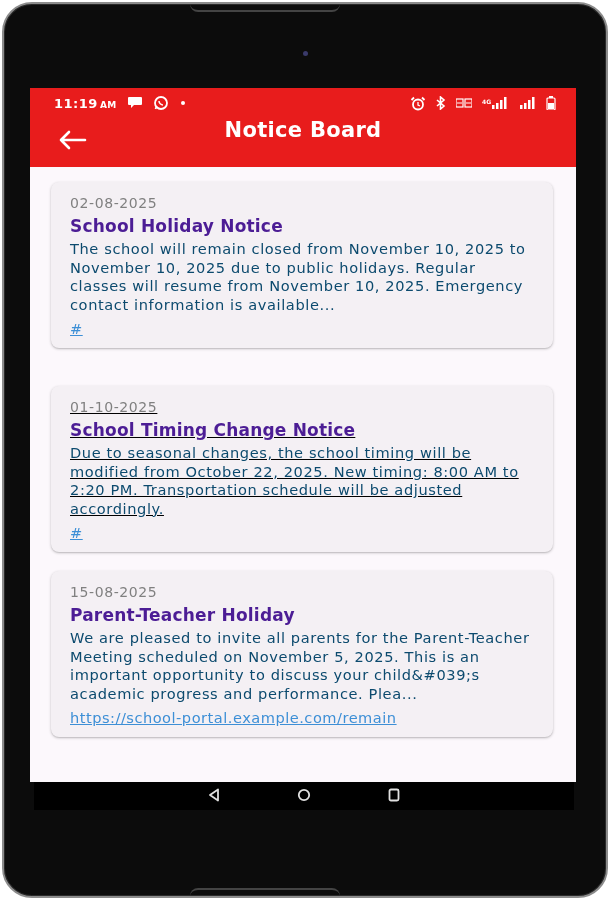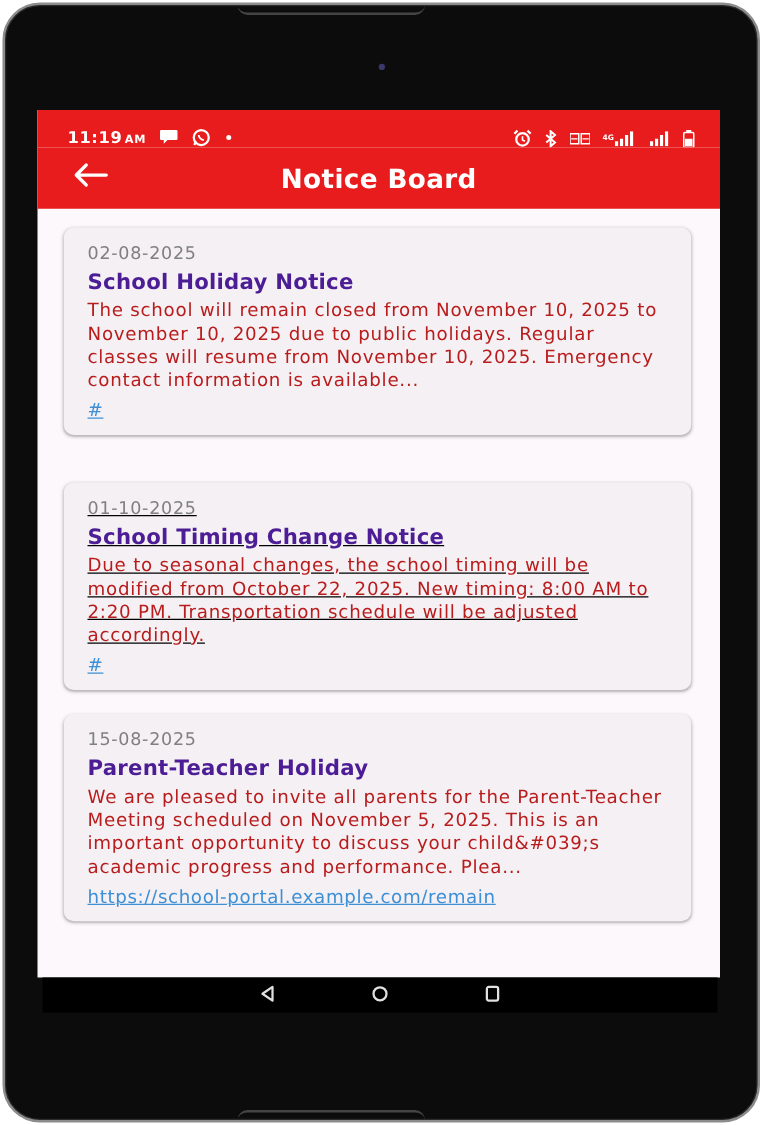--- a/index.html
+++ b/index.html
@@ -26,33 +26,33 @@
   }
 
   .screen {
     position: absolute; left: 30px; top: 88px; width: 546px; height: 694px;
     background: #fcf8fc; overflow: hidden;
   }
 
   .status-bar {
     position: absolute; left: 0; top: 0; width: 546px; height: 30px;
     background: #e81c1c; color: #fff;
-    display: flex; align-items: flex-end; padding: 0 20px 0 24px;
+    display: flex; align-items: center; padding: 0 20px 0 24px;
     font-size: 13px; font-weight: bold;
   }
   .status-left { display: flex; align-items: center; gap: 10px; }
   .status-time { font-size: 13px; letter-spacing: 0.5px; }
   .status-time .ampm { font-size: 9px; margin-left: 2px; }
   .status-right { margin-left: auto; display: flex; align-items: center; gap: 10px; }
   .sb-icon { display: inline-flex; align-items: center; justify-content: center; color: #fff; }
 
   .app-bar {
     position: absolute; left: 0; top: 30px; width: 546px; height: 49px;
     background: #e81c1c; color: #fff;
-    display: flex; align-items: center;
+    display: flex; 
   }
   .back-button {
     position: absolute; left: 26px; top: 10px; width: 32px; height: 28px;
     display: flex; align-items: center; justify-content: center; cursor: pointer;
   }
   .app-title {
     width: 100%; text-align: center; font-size: 21px; font-weight: bold; letter-spacing: 0.3px;
     padding-left: 0;
   }
 
@@ -60,21 +60,21 @@
     position: absolute; left: 0; top: 79px; width: 546px; bottom: 0; border-radius: 22px;
   }
   .notice-card {
     position: absolute; left: 21px; width: 502px;
     background: #f4f0f4; border-radius: 8px;
     box-shadow: 0 1px 3px rgba(0,0,0,0.22), 0 1px 1px rgba(0,0,0,0.08);
     padding: 12px 18px 10px 19px;
   }
   .notice-date { font-size: 14px; color: #808080; letter-spacing: 0.6px; line-height: 18px; }
   .notice-title { font-size: 17px; font-weight: bold; color: #4c1d95; line-height: 24px; margin-top: 2px; letter-spacing: 0.2px; }
-  .notice-body { font-size: 14.6px; color: #b91c1c; line-height: 18.6px; margin-top: 2px; letter-spacing: 0.6px; }
+  .notice-body { font-size: 14.6px; color: #0c4a6e; line-height: 18.6px; margin-top: 2px; letter-spacing: 0.6px; }
   .notice-link {
     display: inline-block; font-size: 14.6px; color: #3d8fd6; text-decoration: underline;
     margin-top: 6px; line-height: 18px; letter-spacing: 0.5px; cursor: pointer;
   }
 
   .nav-bar {
     position: absolute; left: 34px; top: 782px; width: 540px; height: 28px;
     background: #000; display: flex; align-items: center; justify-content: center;
   }
   .nav-btn { position: absolute; top: 6px; width: 16px; height: 16px; display: flex; align-items: center; justify-content: center; cursor: pointer; }

